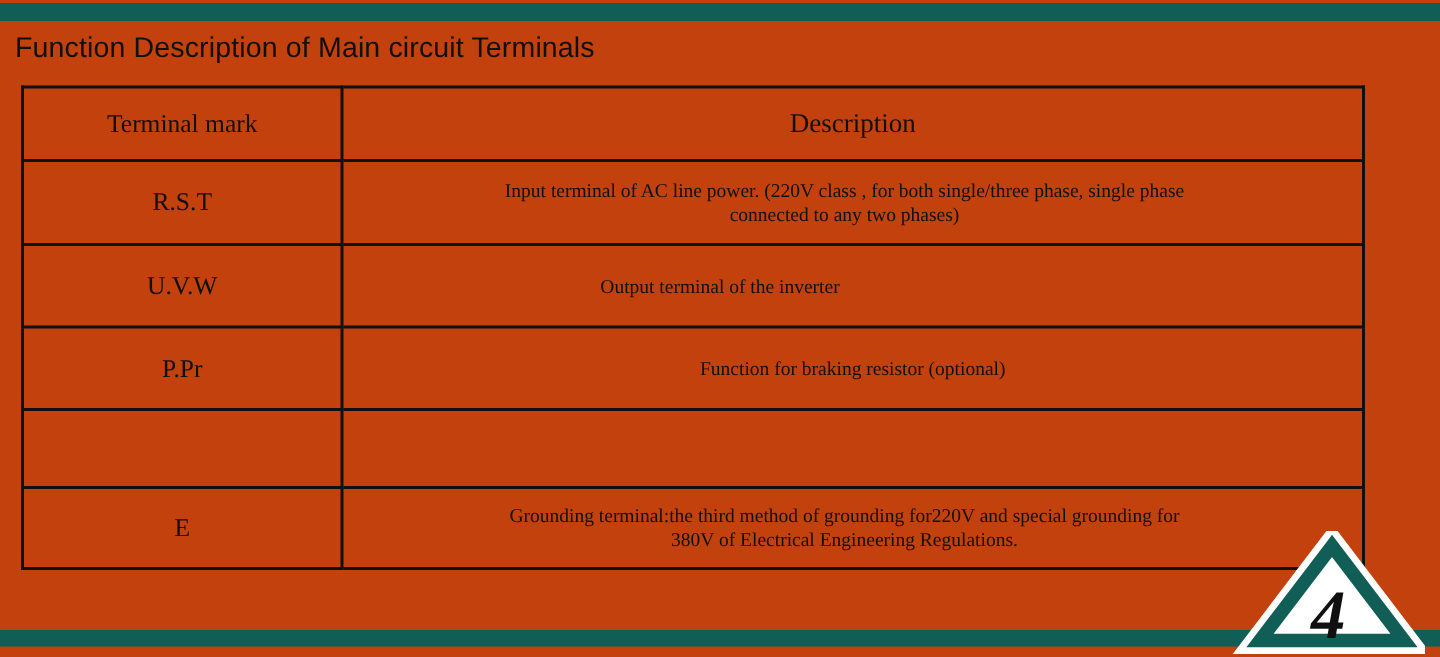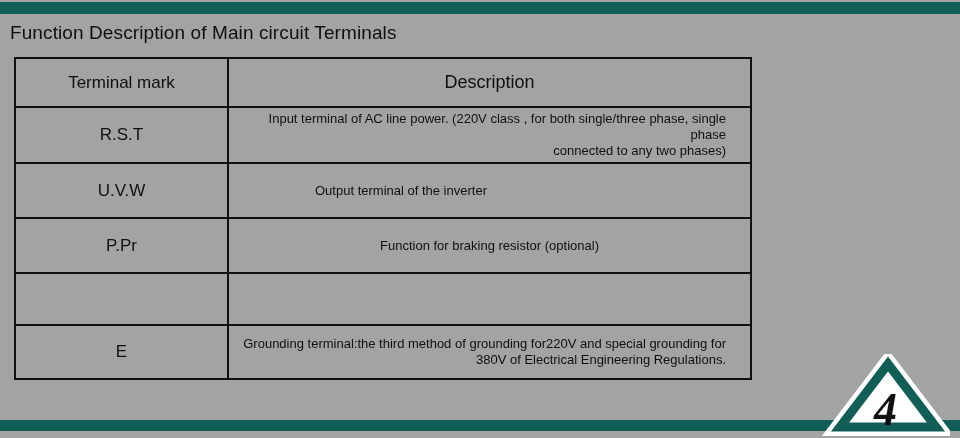--- a/index.html
+++ b/index.html
@@ -1,39 +1,39 @@
 <!DOCTYPE html>
 <html><head>
 <meta charset="utf-8">
 <style>
   :root { --teal:#115e56; --ink:#101010; }
   html,body { margin:0; padding:0; background:#fff; }
   .page {
-    position:relative; width:960px; height:438px; background:#a3a3a3;
+    position:relative; width:960px; height:438px; background:#c2410c;
     font-family:"Liberation Sans", sans-serif; overflow:hidden; color:var(--ink);
   }
   .top-bar  { position:absolute; top:2px;   left:0; width:960px; height:12px; background:var(--teal); }
   .bottom-bar{ position:absolute; top:420px; left:0; width:960px; height:11px; background:var(--teal); }
   .title {
     position:absolute; top:22px; left:10px; margin:0;
     font-size:19px; font-weight:normal; letter-spacing:0.1px; color:var(--ink);
   }
   table.terminals {
-    position:absolute; top:57px; left:14px; width:738px;
-    border-collapse:collapse; table-layout:fixed;
+    position:absolute; top:57px; left:14px; width:896px;
+    border-collapse:collapse; table-layout:fixed;font-family:Liberation Serif, serif;
   }
   table.terminals th, table.terminals td {
     border:2px solid var(--ink); vertical-align:middle;
     font-weight:normal; color:var(--ink); overflow:hidden;
   }
   col.c1 { width:213px; }
   .mark   { text-align:center; font-size:17px; }
   .desc-h { text-align:center; font-size:18px; }
   .desc   { font-size:13px; line-height:16px; white-space:pre-line; text-align:center; padding:0 8px; }
-  .r-rst .desc, .r-e .desc { text-align:right; padding:0 24px 0 13px;margin-left:15px; }
+  .r-rst .desc, .r-e .desc { text-align:center; padding:0 24px 0 13px;margin-left:15px; }
   .r-uvw .desc { padding-right:185px; }
   .r-header{ height:49px; }
   .r-rst   { height:56px; }
   .r-uvw   { height:55px; }
   .r-ppr   { height:55px; }
   .r-empty { height:52px; }
   .r-e     { height:54px; }
   svg.tri { position:absolute; left:820px; top:354px; width:130px; height:84px; }
   svg.tri text {
     font-family:"Liberation Serif", serif; font-style:italic; font-weight:bold;

